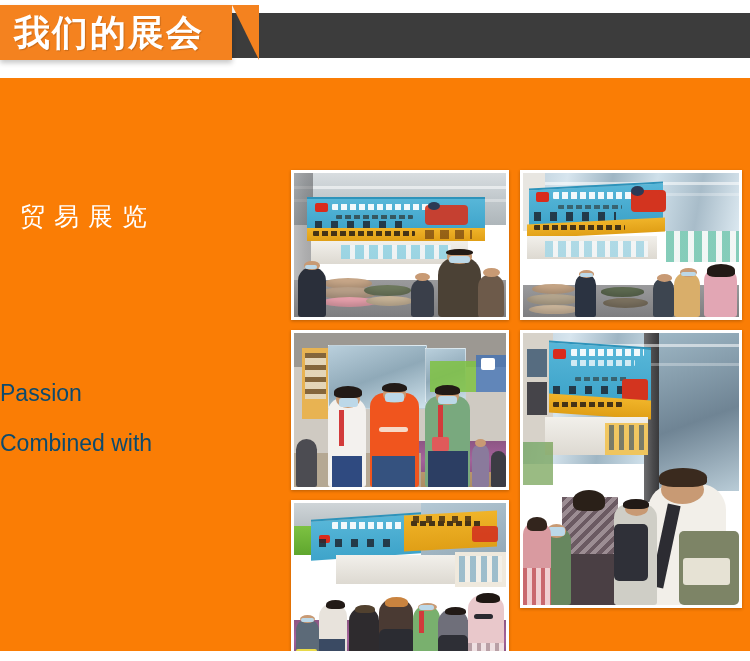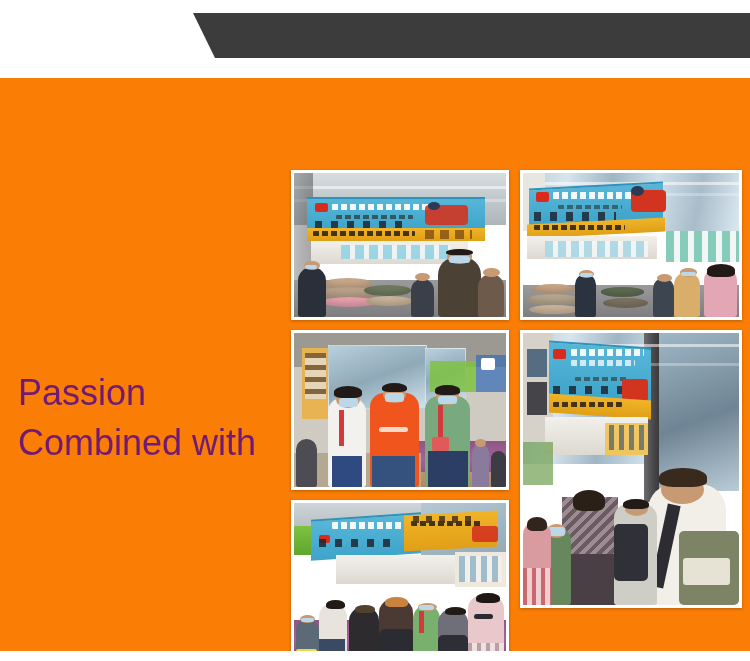--- a/index.html
+++ b/index.html
@@ -90,26 +90,26 @@
     position: absolute;
     left: 20px;
     top: 122px;
     font-size: 25px;
     color: #ffffff;
     letter-spacing: 9px;
     white-space: nowrap;
   }
   .tagline {
     position: absolute;
-    left: 18px;
+    left: 0;
     top: 290px;
     width: 260px;
-    font-size: 36px;
+    font-size: 23px;
     line-height: 50px;
-    color: #701a75;
+    color: #0c4a6e;
   }
   .tagline div { white-space: nowrap; }
 
   
   .photo {
     position: absolute;
     background: #ffffff;
     padding: 3px;
     box-sizing: border-box;
     box-shadow: 0 1px 3px rgba(0,0,0,0.25);
@@ -205,24 +205,28 @@
     position:absolute;
     background: linear-gradient(160deg,#b9cfdc 0%, #8fa9b8 50%, #cfe2ec 100%);
     border: 1px solid rgba(255,255,255,0.35);
   }
 </style>
 </head>
 <body>
 
 <div class="header">
   <div class="header-darkbar"></div>
+  <div class="header-banner">
+    <div class="header-title">我们的展会</div>
+  </div>
 </div>
 
 <div class="body-panel">
 
+  <div class="subtitle-cn">贸易展览</div>
 
   <div class="tagline">
     <div>Passion</div>
     <div>Combined with</div>
   </div>
 
   <div class="photo" id="photo-1">
     <div class="ph-inner">
       <div class="layer hall-ceiling" style="height:36%"></div>
       <div class="layer ceiling-beam" style="top:9%"></div>

